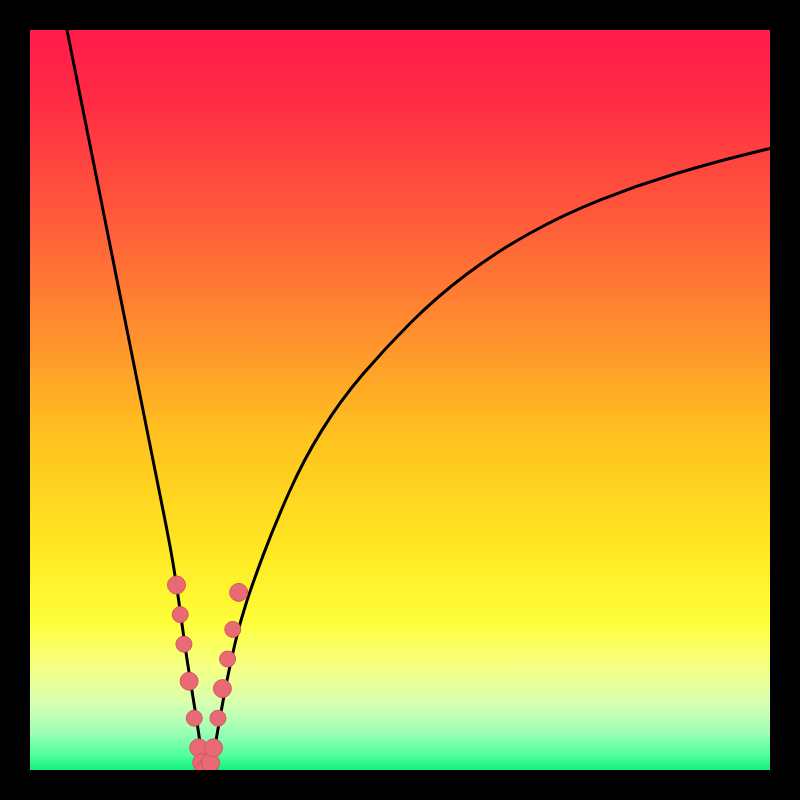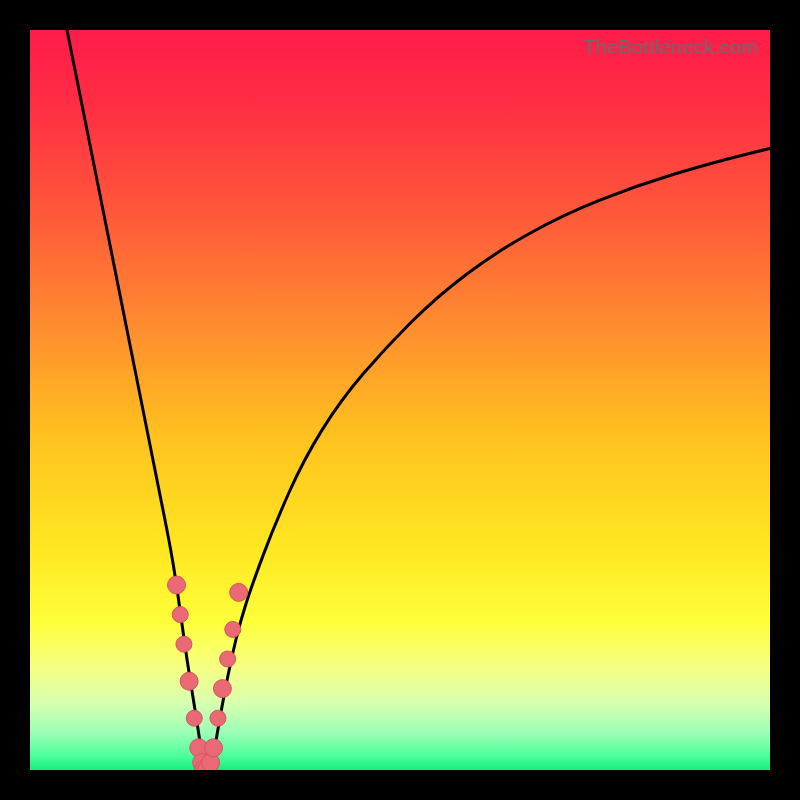--- a/index.html
+++ b/index.html
@@ -81,15 +81,14 @@
           <circle cx="180.56" cy="732.60" r="9" fill="#e96a74" stroke="#d25560" stroke-width="1"></circle>
           <circle cx="183.52" cy="717.80" r="9" fill="#e96a74" stroke="#d25560" stroke-width="1"></circle>
           <circle cx="187.96" cy="688.20" r="8" fill="#e96a74" stroke="#d25560" stroke-width="1"></circle>
           <circle cx="192.40" cy="658.60" r="9" fill="#e96a74" stroke="#d25560" stroke-width="1"></circle>
           <circle cx="197.58" cy="629.00" r="8" fill="#e96a74" stroke="#d25560" stroke-width="1"></circle>
           <circle cx="202.76" cy="599.40" r="8" fill="#e96a74" stroke="#d25560" stroke-width="1"></circle>
           <circle cx="208.68" cy="562.40" r="9" fill="#e96a74" stroke="#d25560" stroke-width="1"></circle>
         </g>
     </svg>
 
-    <div class="watermark">TheBottleneck.com</div>
   </div>
 </div>
 
 </body></html>

